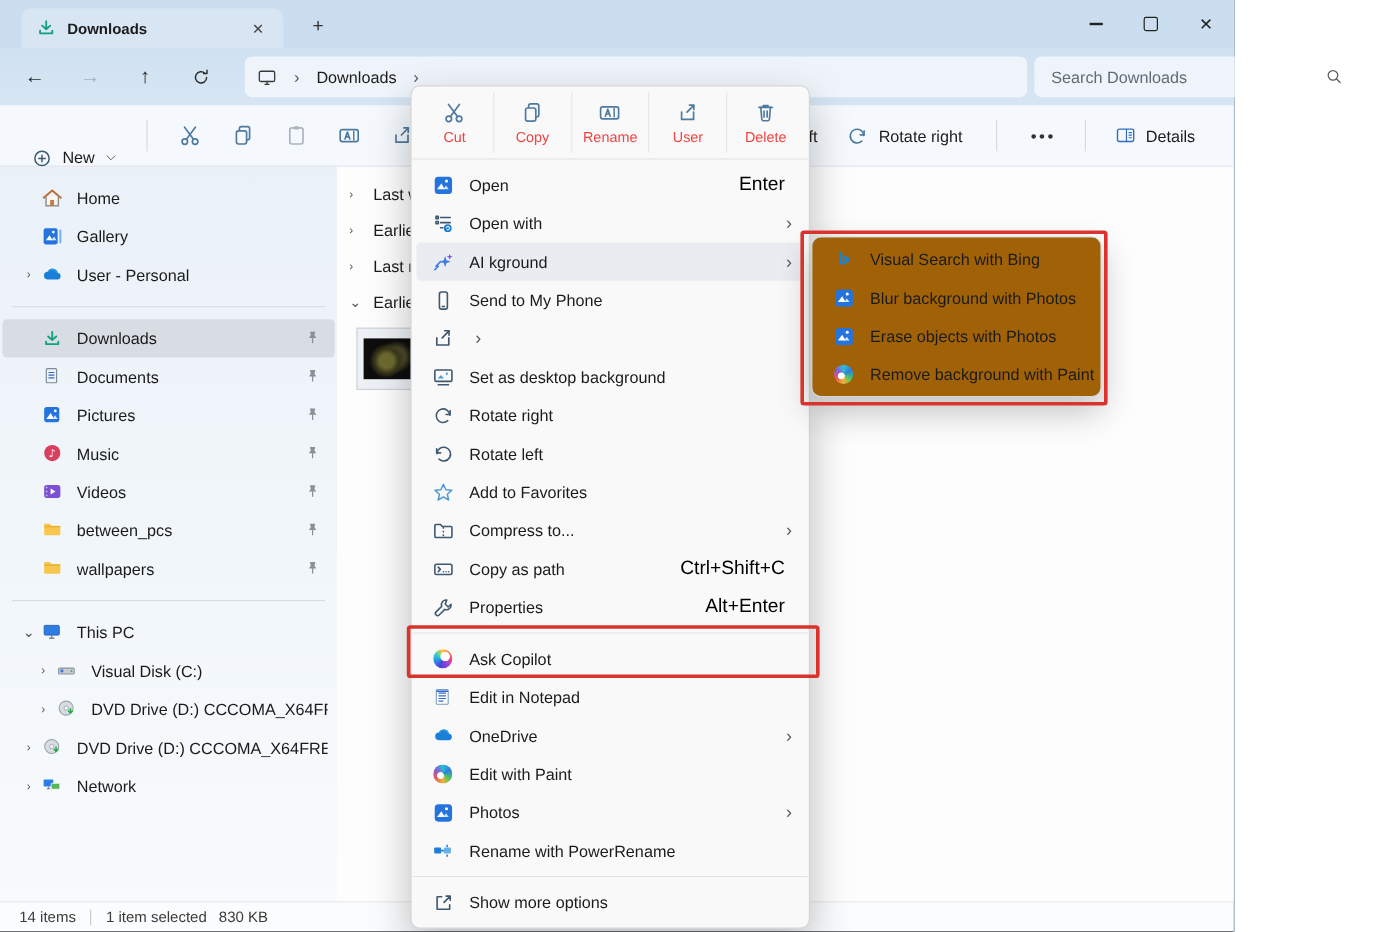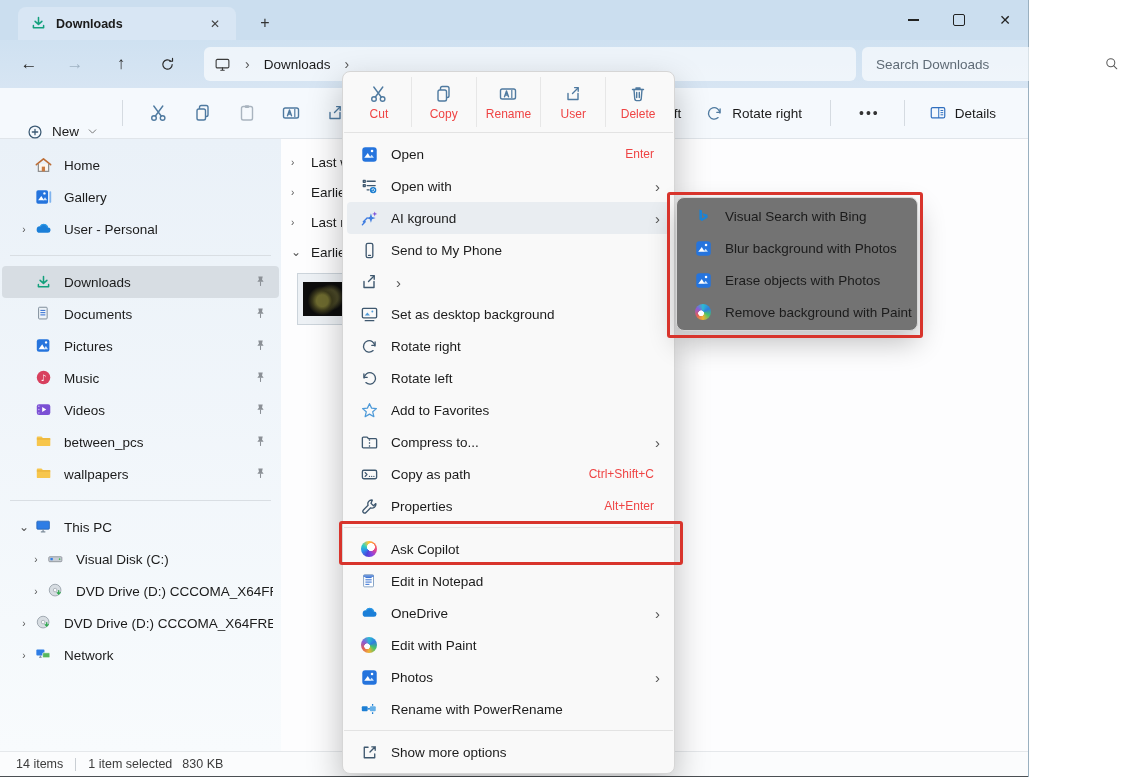--- a/index.html
+++ b/index.html
@@ -69,24 +69,24 @@
     border-radius:8px;box-shadow:0 14px 34px rgba(0,0,0,.26);z-index:10;box-sizing:border-box;padding-bottom:5px;}
   .qa-row{display:flex;height:55px;padding:5px 4px 0 4px;box-sizing:border-box;}
   .qa{flex:1;display:flex;flex-direction:column;align-items:center;justify-content:center;gap:3px;color:#4f7aa0;border-right:1px solid #e7e7e7;}
   .qa:last-child{border-right:none;}
   .qa-label{font-size:12px;color:#ef4444;}
   .menu-hr{height:1px;background:#e3e3e3;margin:5px 1px;}
   .mi{height:32px;display:flex;align-items:center;padding:0 10px 0 12px;margin:0 4px;border-radius:4px;color:#3f586f;}
   .mi.hl{background:#e9edf1;}
   .mi-ic{width:20px;height:20px;display:flex;align-items:center;justify-content:center;flex:none;margin-right:12px;}
   .mi-label{font-size:13.5px;color:#1b1b1b;flex:1;white-space:nowrap;}
-  .mi-short{font-size:12px;color:#ef4444;margin-right:6px;}
+  .mi-short{font-size:16px;color:#000000;margin-right:6px;}
   .mi-chev{font-size:15px;color:#555;width:10px;text-align:right;}
   
-  .submenu{position:absolute;left:676px;top:197px;width:242px;background:#737373;border:1px solid #d6d6d6;
+  .submenu{position:absolute;left:676px;top:197px;width:242px;background:#a16207;border:1px solid #d6d6d6;
     border-radius:8px;box-shadow:0 12px 28px rgba(0,0,0,.24);z-index:11;padding:2px 0;box-sizing:border-box;}
   .submenu .mi{height:32px;}
   
   .redbox{position:absolute;border:3.5px solid #d8342c;border-radius:3px;z-index:12;pointer-events:none;}
   .redbox-sub{left:667px;top:192px;width:250px;height:140px;}
   .redbox-copilot{left:339px;top:521px;width:338px;height:38px;}
   
   .copilot-disc{width:16px;height:16px;border-radius:50%;display:inline-block;
     background:radial-gradient(circle at 62% 38%, #fff 0 26%, rgba(255,255,255,0) 30%),
     conic-gradient(from 200deg,#4c42d8,#2f8ded,#2fd0c0,#ffc83d,#ff7a45,#e5458c,#8b44e0,#4c42d8);}

